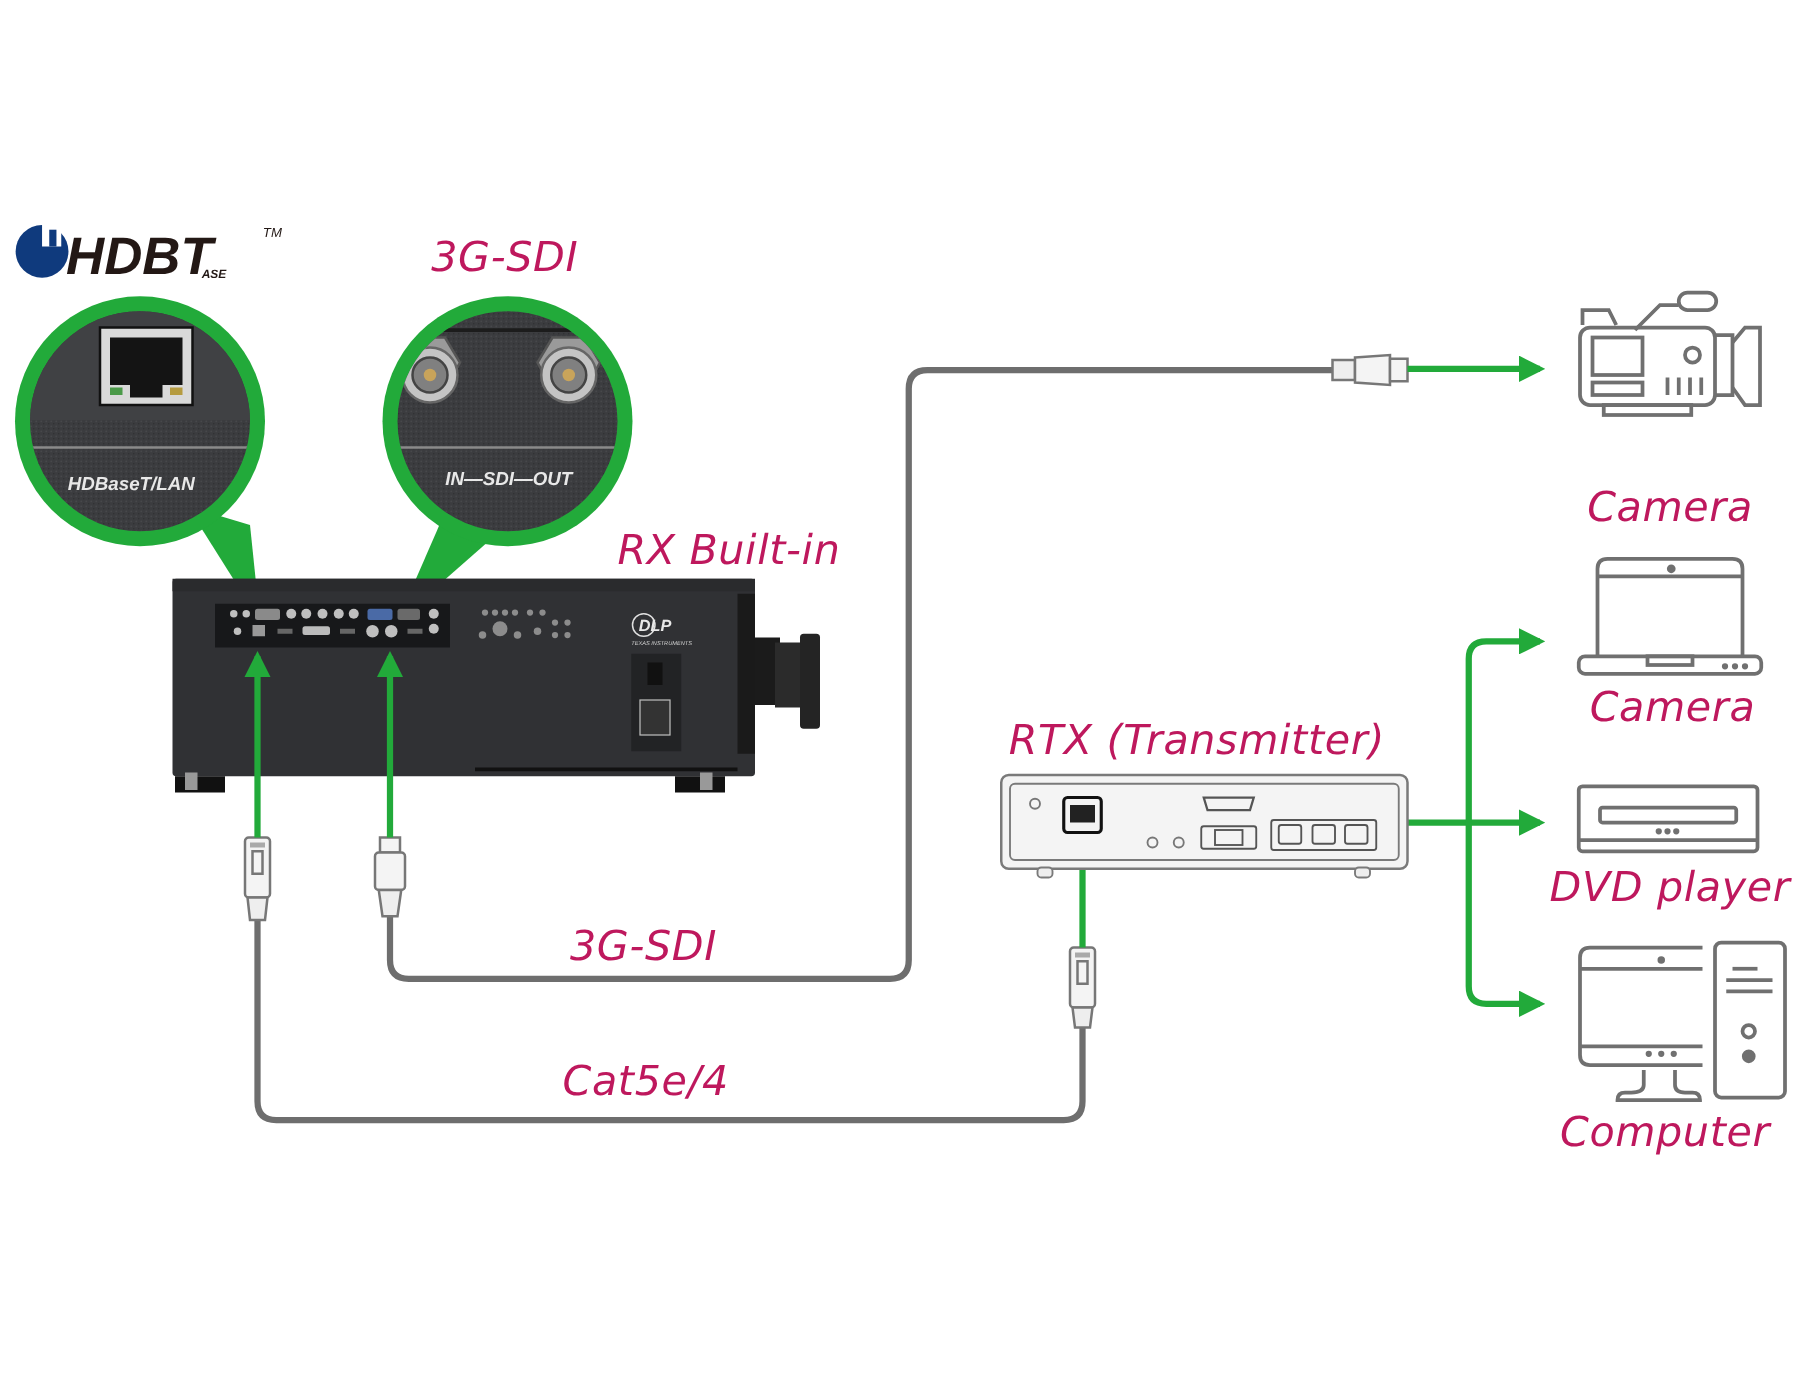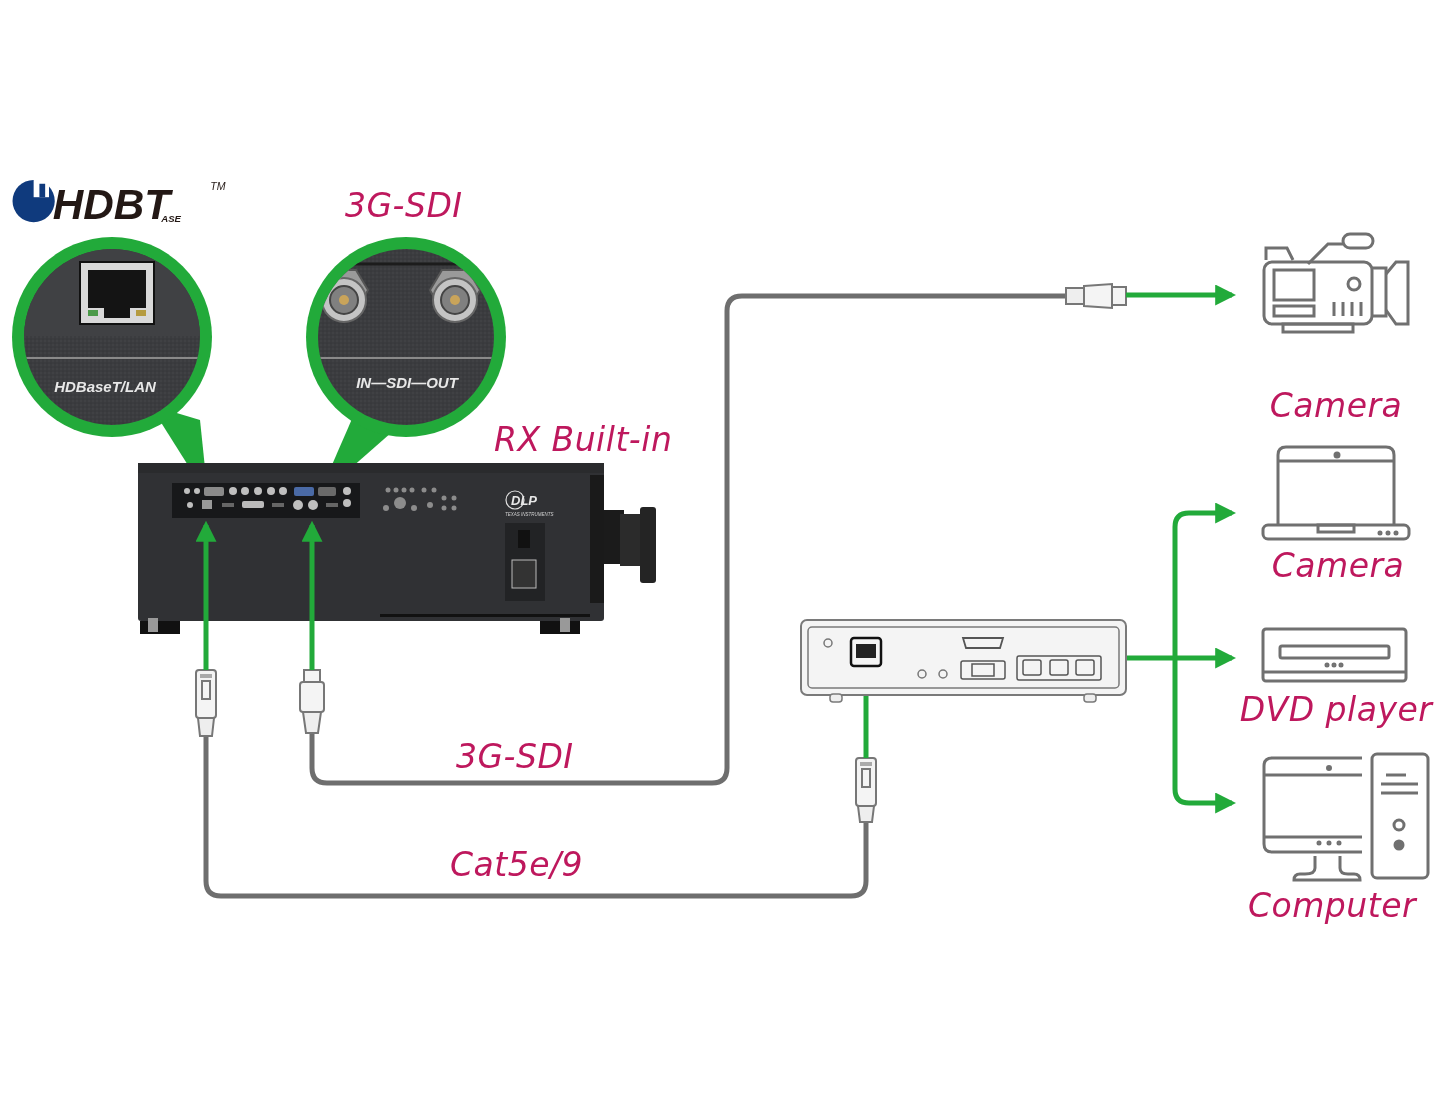--- a/index.html
+++ b/index.html
@@ -253,20 +253,21 @@
       <line x1="1386" y1="775" x2="1406" y2="775"></line>
       <line x1="1381" y1="784" x2="1418" y2="784"></line>
       <line x1="1381" y1="793" x2="1418" y2="793"></line>
       <circle cx="1399" cy="825" r="5"></circle>
       <circle cx="1399" cy="845" r="4" fill="#707070"></circle>
     </g>
   </svg>
 
   <div class="lbl" style="left:345px;top:186px;">3G-SDI</div>
   <div class="lbl" style="left:475px;top:420px;margin-left:19px;">RX Built-in</div>
+  <div class="lbl" style="left:807px;top:572px;">RTX (Transmitter)</div>
   <div class="lbl" style="left:456px;top:737px;">3G-SDI</div>
-  <div class="lbl" style="left:450px;top:845px;">Cat5e/9</div>
+  <div class="lbl" style="left:450px;top:845px;">Cat5e/4</div>
   <div class="lbl lbl-c" style="left:1336px;top:346px;margin-top:40px;">Camera</div>
   <div class="lbl lbl-c" style="left:1338px;top:546px;">Camera</div>
   <div class="lbl lbl-c" style="left:1336px;top:690px;">DVD player</div>
   <div class="lbl lbl-c" style="left:1332px;top:886px;">Computer</div>
 
 </div>
 
 </body></html>

